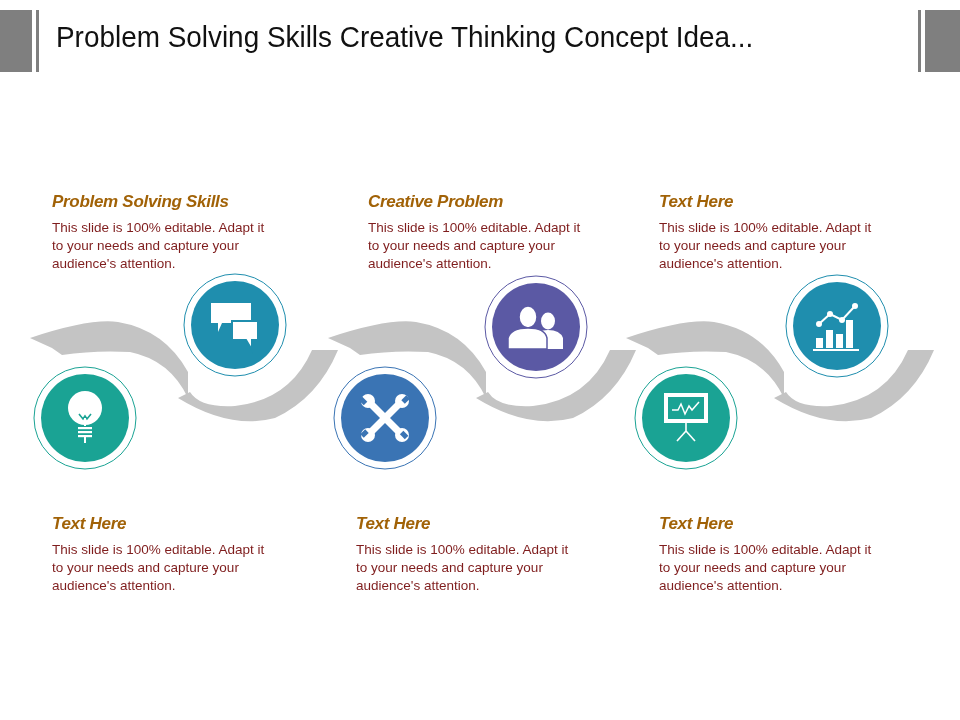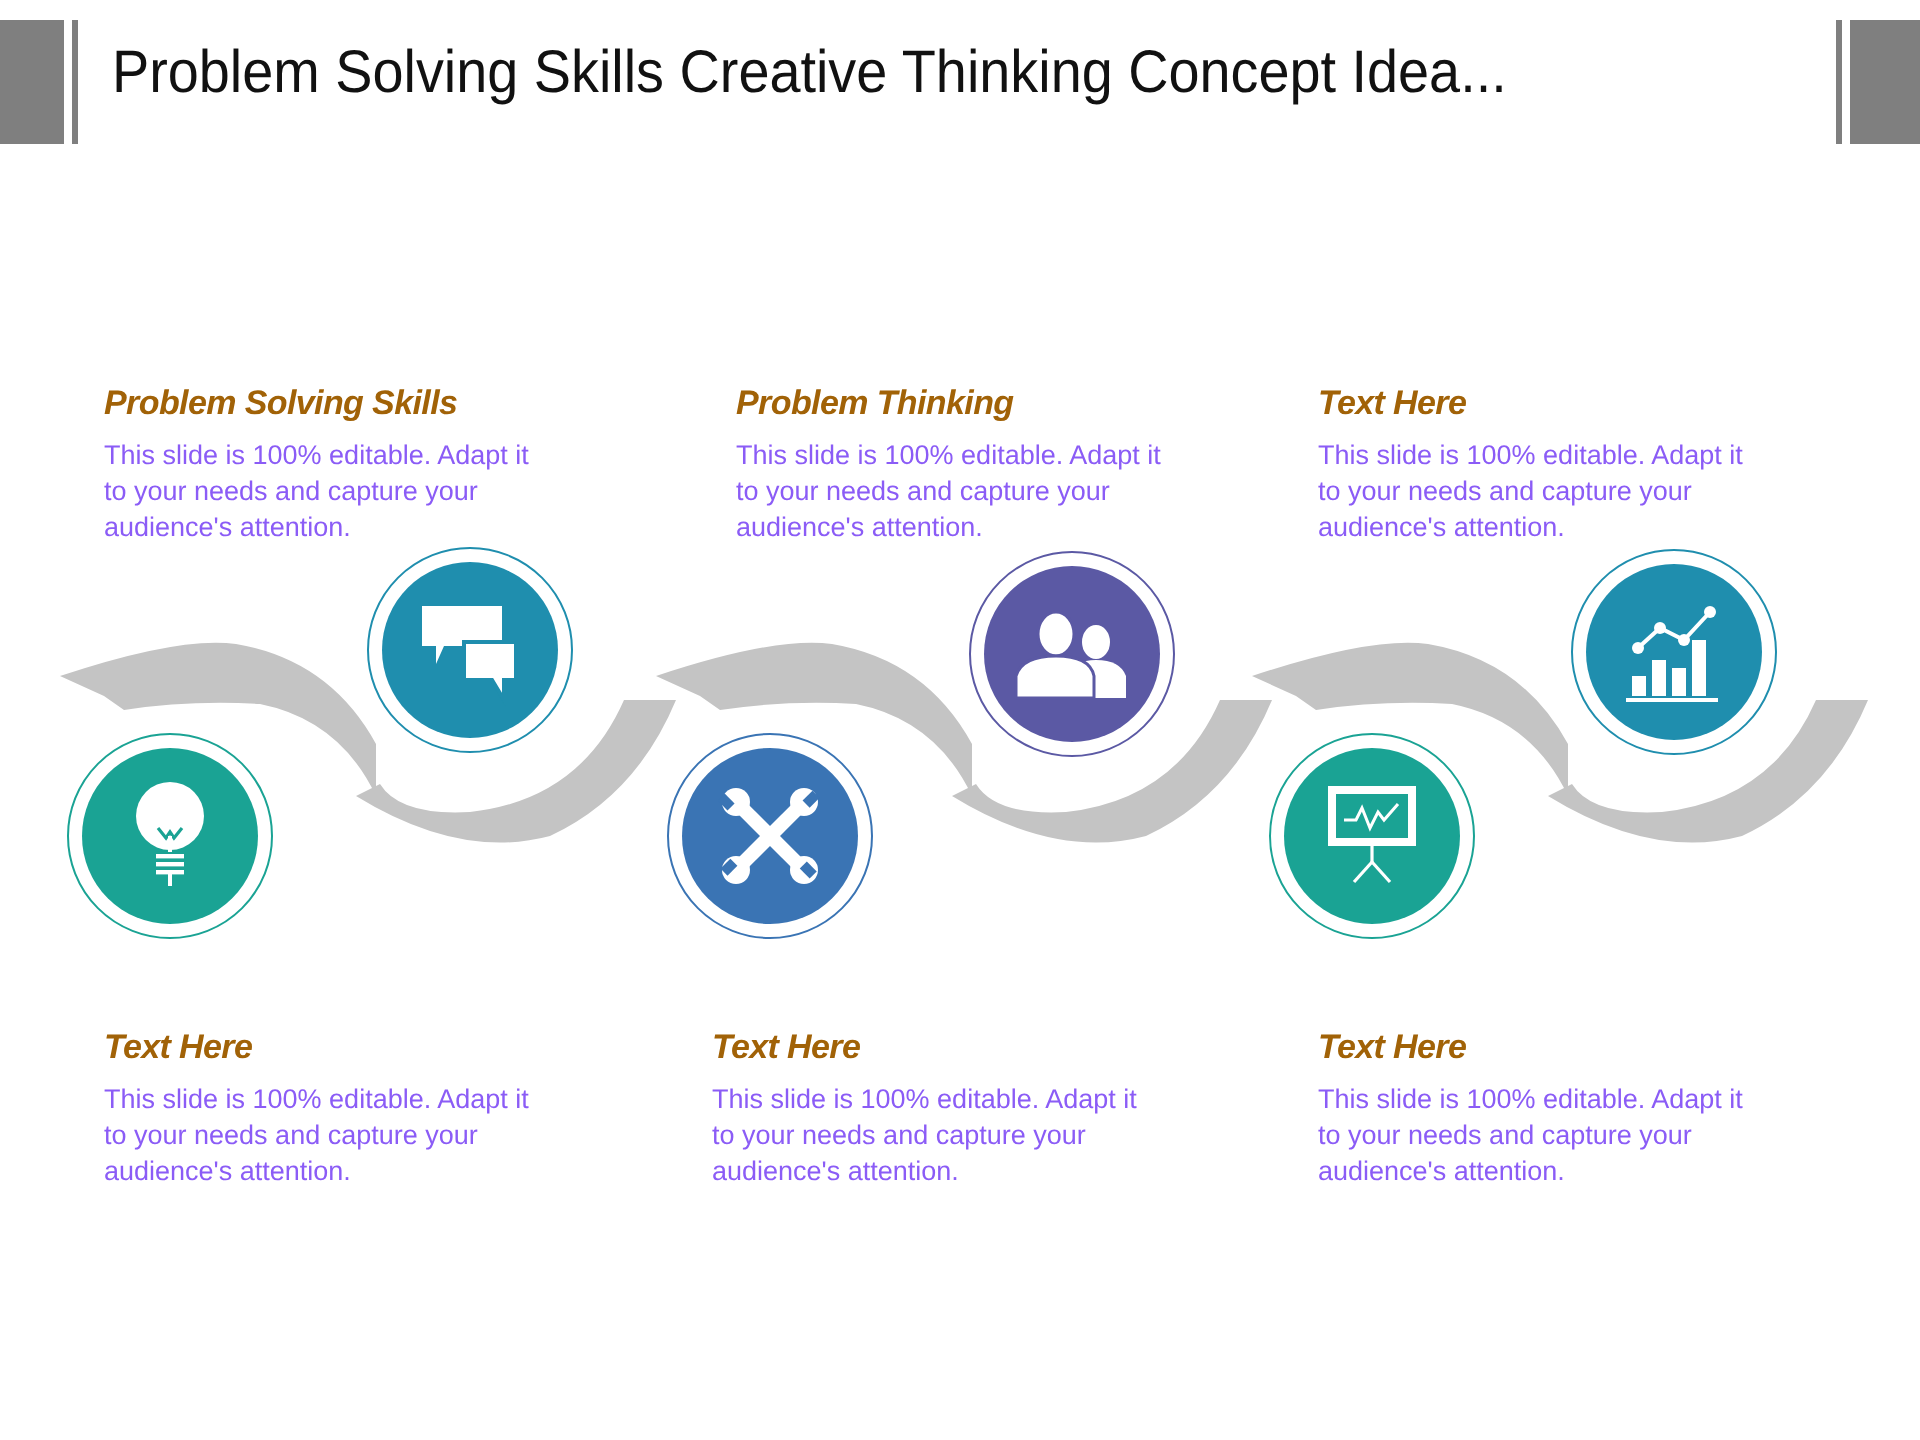--- a/index.html
+++ b/index.html
@@ -2,21 +2,21 @@
 <html><head>
 <meta charset="utf-8">
 <style>
   html, body { margin:0; padding:0; }
   body { width:960px; height:720px; background:#ffffff; position:relative; overflow:hidden; font-family:"Liberation Sans", sans-serif; }
   .hdr-bar { position:absolute; top:10px; height:62px; background:#7f7f7f; }
   .hdr-line { position:absolute; top:10px; height:62px; width:3px; background:#7f7f7f; }
   .title { position:absolute; left:56px; top:20px; width:860px; font-size:30px; color:#111; white-space:nowrap; letter-spacing:0px; transform:scaleX(0.93); transform-origin:left top; }
   .block { position:absolute; width:240px; }
   .block .h { font-size:17px; font-weight:bold; font-style:italic; color:#a16207; margin:0 0 7px 0; letter-spacing:-0.3px; }
-  .block .p { font-size:13.5px; color:#8b5cf6; line-height:18px; }
+  .block .p { font-size:13.5px; color:#7f1d1d; line-height:18px; }
   svg.flow { position:absolute; left:0; top:0; }
 </style>
 </head>
 <body>
 
 <div class="hdr-bar" style="left:0;width:32px;"></div>
 <div class="hdr-line" style="left:36px;"></div>
 <div class="title">Problem Solving Skills Creative Thinking Concept Idea...</div>
 <div class="hdr-line" style="left:918px;"></div>
 <div class="hdr-bar" style="left:925px;width:35px;"></div>
@@ -124,21 +124,21 @@
         <circle cx="855" cy="306" r="3"></circle>
     </g>
   </g>
 </svg>
 
 <div class="block" style="left:52px;top:192px;">
   <div class="h">Problem Solving Skills</div>
   <div class="p" style="width:225px;">This slide is 100% editable. Adapt it to your needs and capture your audience's attention.</div>
 </div>
 <div class="block" style="left:368px;top:192px;">
-  <div class="h">Problem Thinking</div>
+  <div class="h">Creative Problem</div>
   <div class="p" style="width:225px;">This slide is 100% editable. Adapt it to your needs and capture your audience's attention.</div>
 </div>
 <div class="block" style="left:659px;top:192px;">
   <div class="h">Text Here</div>
   <div class="p" style="width:225px;">This slide is 100% editable. Adapt it to your needs and capture your audience's attention.</div>
 </div>
 
 <div class="block" style="left:52px;top:514px;">
   <div class="h">Text Here</div>
   <div class="p" style="width:225px;">This slide is 100% editable. Adapt it to your needs and capture your audience's attention.</div>

